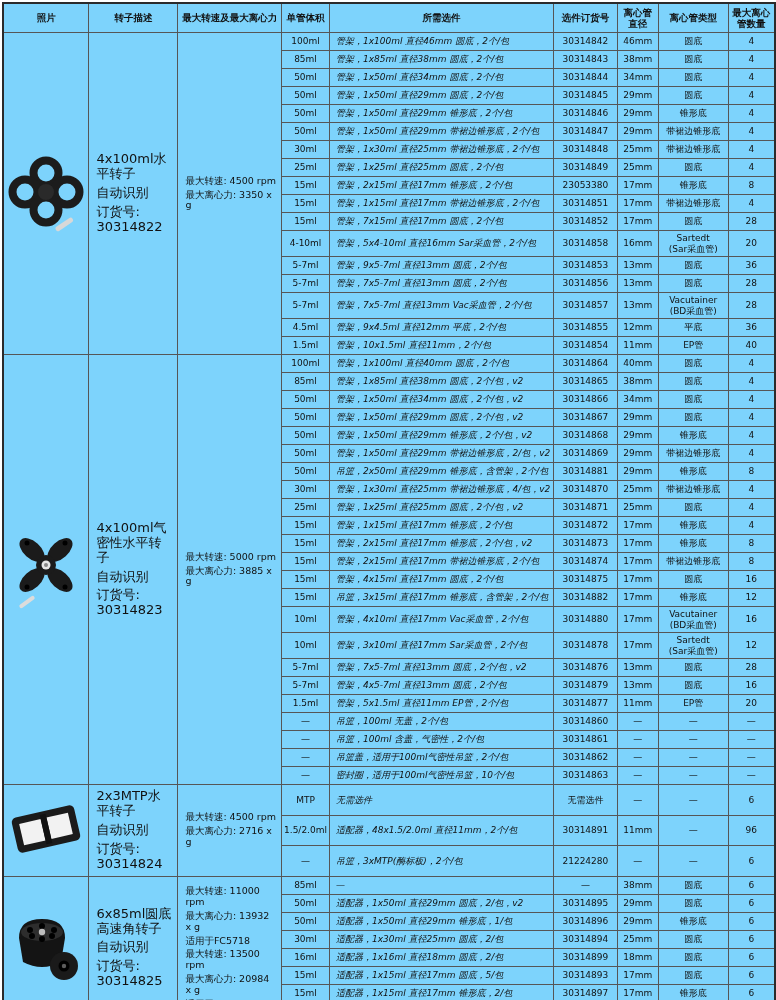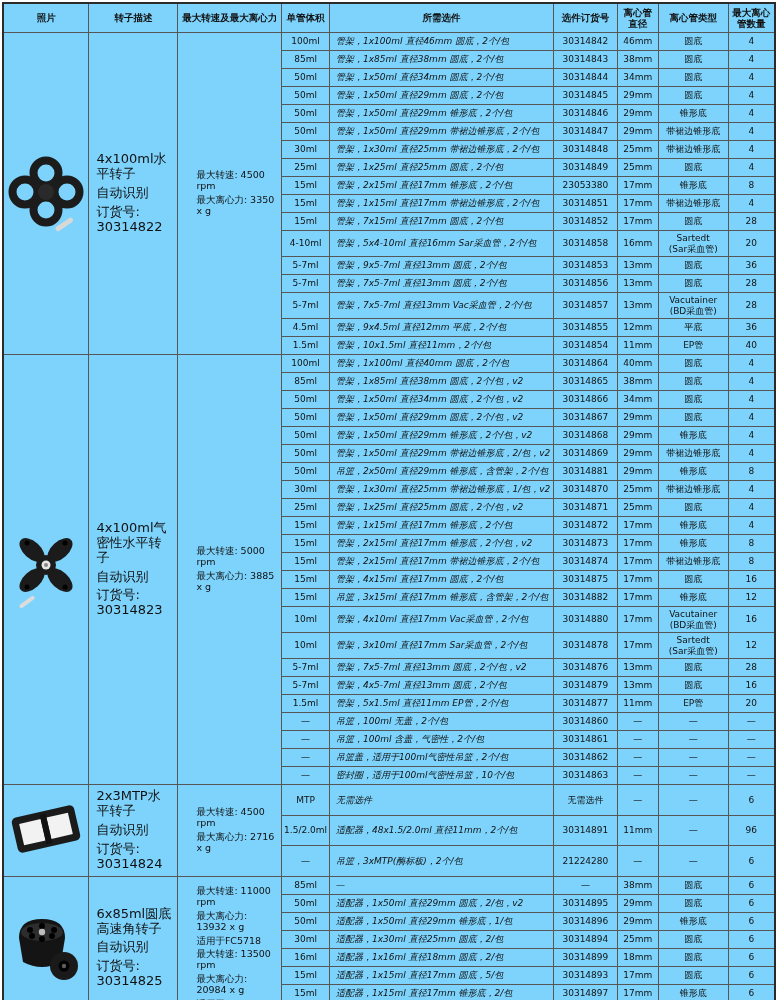--- a/index.html
+++ b/index.html
@@ -14,21 +14,21 @@
   tr{height:18px;}
   tr.tall{height:26px;}
   tr.h20{height:20px;}
   td.c{text-align:center;}
   td.option{text-align:left;padding-left:6px;font-style:italic;}
   td.type{text-align:center;white-space:pre-line;}
   td.photo-cell{text-align:center;vertical-align:middle;padding:2px;}
   td.desc-cell{vertical-align:middle;}
   td.desc-cell div{margin:4px 2px 4px 5px;font-size:13px;}
   td.spec-cell{vertical-align:middle;}
-  td.spec-cell div{margin:3px 2px 3px 16px;font-size:9.5px;}
+  td.spec-cell div{margin:3px 2px 3px 5px;font-size:9.5px;}
 </style>
 </head>
 <body>
 
 <table>
   <colgroup>
     <col style="width:86px">
       <col style="width:89px">
       <col style="width:104px">
     <col style="width:46px">
@@ -285,21 +285,21 @@
       <tr>
         <td class="c">50ml</td>
         <td class="option">吊篮，2x50ml 直径29mm 锥形底，含管架，2个/包</td>
         <td class="c">30314881</td>
         <td class="c">29mm</td>
         <td class="type">锥形底</td>
         <td class="c">8</td>
       </tr>
       <tr>
         <td class="c">30ml</td>
-        <td class="option">管架，1x30ml 直径25mm 带裙边锥形底，1/包，v2</td>
+        <td class="option">管架，1x30ml 直径25mm 带裙边锥形底，4/包，v2</td>
         <td class="c">30314870</td>
         <td class="c">25mm</td>
         <td class="type">带裙边锥形底</td>
         <td class="c">4</td>
       </tr>
       <tr>
         <td class="c">25ml</td>
         <td class="option">管架，1x25ml 直径25mm 圆底，2个/包，v2</td>
         <td class="c">30314871</td>
         <td class="c">25mm</td>

